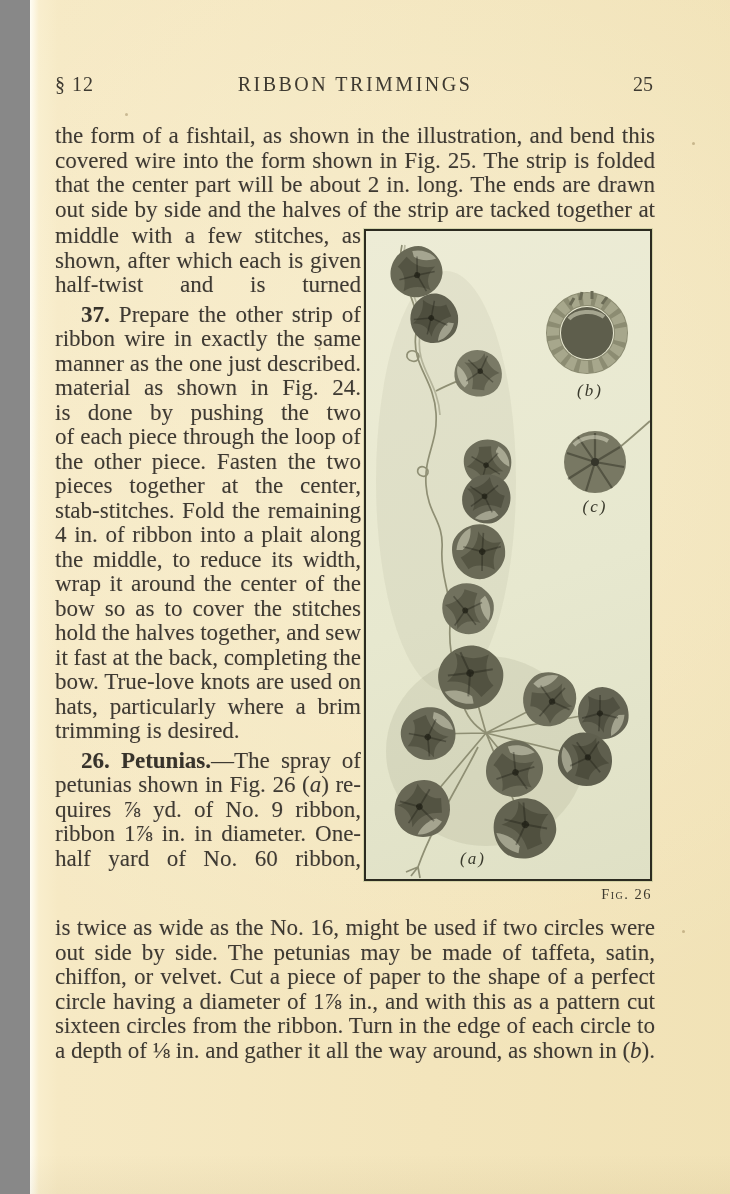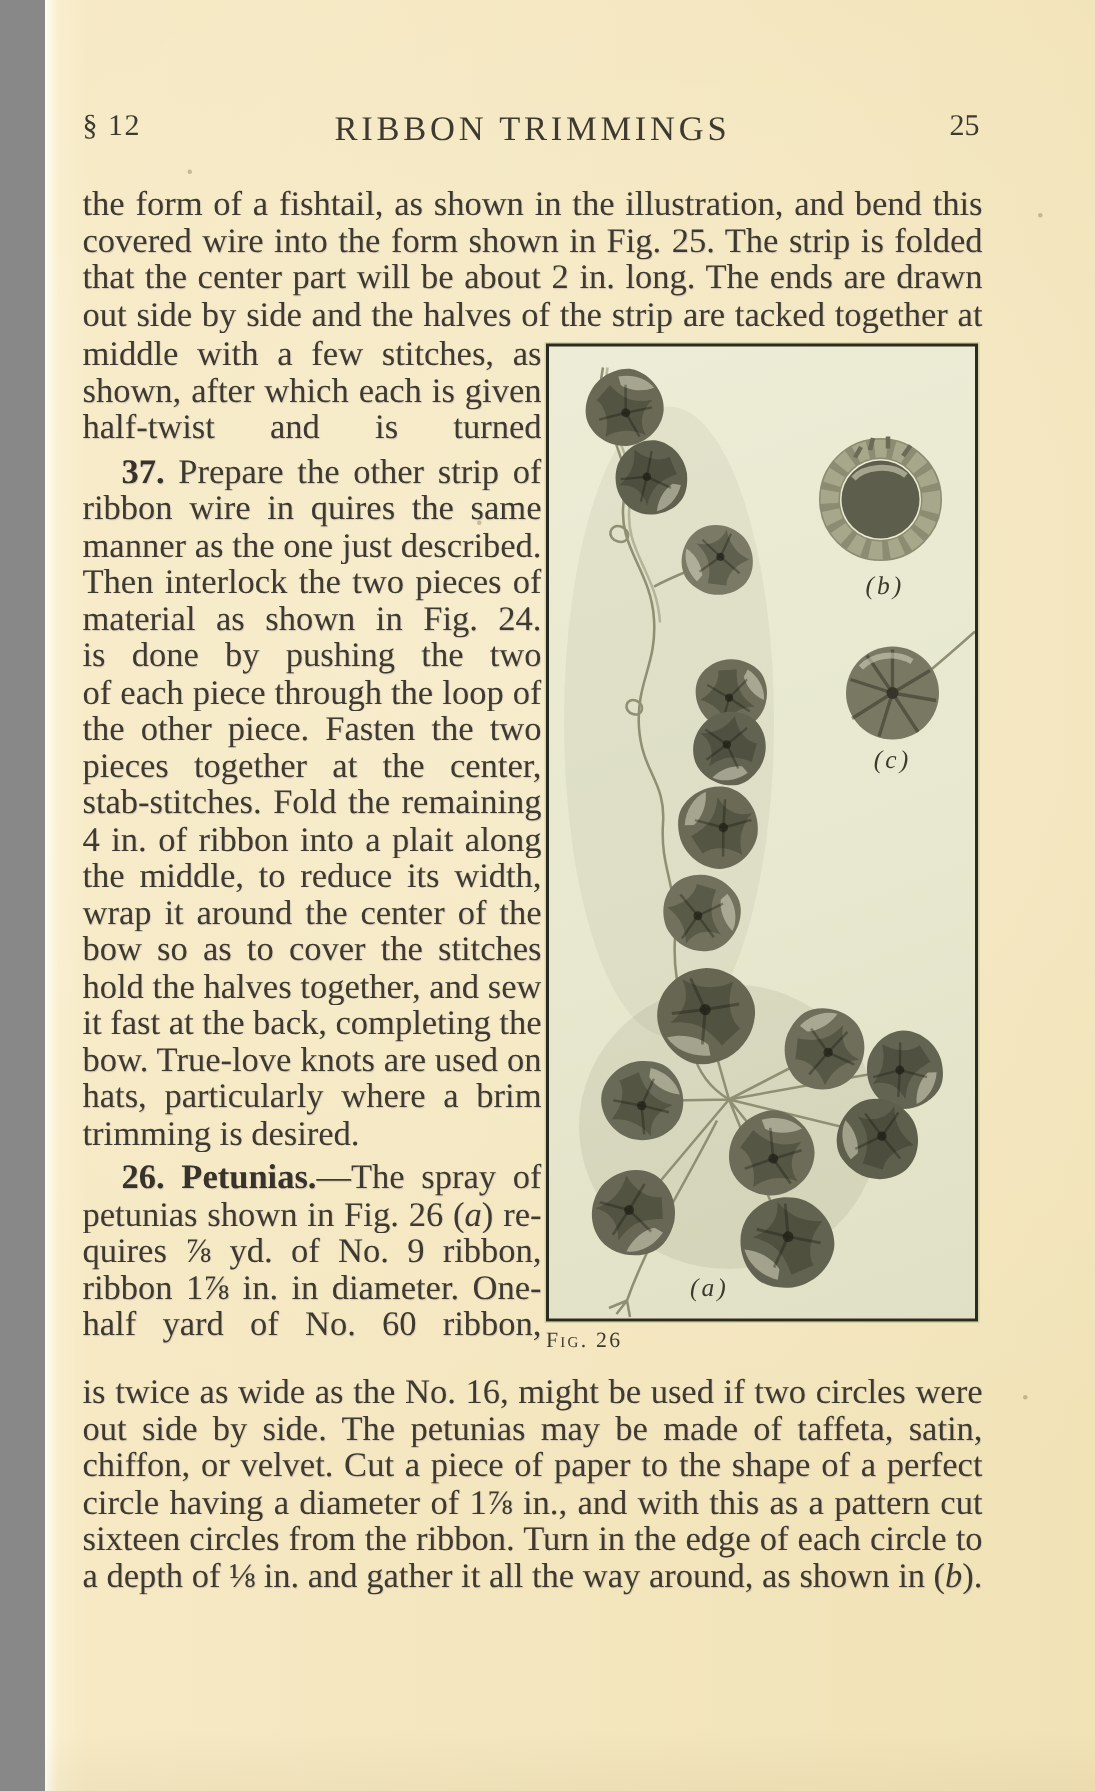--- a/index.html
+++ b/index.html
@@ -12,37 +12,37 @@
       linear-gradient(90deg,#fffdf4 0px,#f9eecd 9px,#f6e9c4 28px,#f3e5bc 55%,#f1e2b6 100%);
     margin-left: 30px;
   }
   .page::after{ 
     content:"";position:absolute;left:0;right:0;bottom:0;height:40px;
     background:linear-gradient(180deg,rgba(0,0,0,0),rgba(120,95,40,.05));
     pointer-events:none;
   }
   .hdr{position:absolute;left:25px;top:73px;width:600px;height:26px;font-size:20px;}
   .hdr .sec{position:absolute;left:0;top:0;letter-spacing:1px;}
-  .hdr .ttl{position:absolute;left:0;right:0;top:0;text-align:center;letter-spacing:2.5px;font-size:23px;}
+  .hdr .ttl{position:absolute;left:0;right:0;top:0;text-align:center;letter-spacing:2.5px;font-size:20px;}
   .hdr .pg{position:absolute;right:2px;top:0;}
   .tblock{position:absolute;font-size:23px;line-height:24.5px;}
   .tblock .para + .para{margin-top:5px;}
   .line{text-align:justify;text-align-last:justify;height:24.5px;overflow:hidden;
         text-shadow:0.5px 0.4px 0.7px rgba(90,70,110,.22);}
   .line.nj{text-align-last:left;}
   .line.ind{text-indent:26px;}
   .line b{font-weight:bold;color:#37332a;}
   .intro{left:25px;top:124px;width:600px;}
   .leftcol{left:25px;top:224px;width:306px;}
   .bottom{left:25px;top:916px;width:600px;}
   .figure{position:absolute;left:334px;top:229px;width:288px;}
   .figframe{width:284px;height:648px;border:2px solid #2c2b20;
             background:linear-gradient(160deg,#edecd6,#e7e8cf 55%,#dfe0c5);
             box-shadow:0 0 0 1px rgba(120,150,90,.25);}
-  .figcap{margin-top:5px;text-align:left;font-variant:small-caps;
+  .figcap{margin-top:5px;text-align:right;font-variant:small-caps;
           font-size:14.5px;letter-spacing:1.5px;color:#3c392f;}
   .flabel{font-style:italic;font-size:17px;letter-spacing:2px;fill:#3a3a2d;text-anchor:middle;
           font-family:"Liberation Serif","DejaVu Serif",serif;}
   .speck{position:absolute;width:3px;height:3px;border-radius:50%;background:rgba(120,95,50,.35);}
 </style>
 </head>
 <body>
 
 <div class="page">
 
@@ -62,23 +62,22 @@
     </div>
 
   <div class="tblock leftcol">
       <div class="para">
         <div class="line">middle with a few stitches, as</div>
         <div class="line">shown, after which each is given a</div>
         <div class="line nj">half-twist and is turned outwards.</div>
       </div>
       <div class="para">
         <div class="line ind"><b>37.</b>  Prepare the other strip of</div>
-        <div class="line">ribbon wire in quires the same</div>
+        <div class="line">ribbon wire in exactly the same</div>
         <div class="line">manner as the one just described.</div>
-        <div class="line">Then interlock the two pieces of</div>
         <div class="line">material as shown in Fig. 24.  This</div>
         <div class="line">is done by pushing the two points</div>
         <div class="line">of each piece through the loop of</div>
         <div class="line">the other piece.  Fasten the two</div>
         <div class="line">pieces together at the center, using</div>
         <div class="line">stab-stitches.  Fold the remaining</div>
         <div class="line">4 in. of ribbon into a plait along</div>
         <div class="line">the middle, to reduce its width,</div>
         <div class="line">wrap it around the center of the</div>
         <div class="line">bow so as to cover the stitches that</div>

